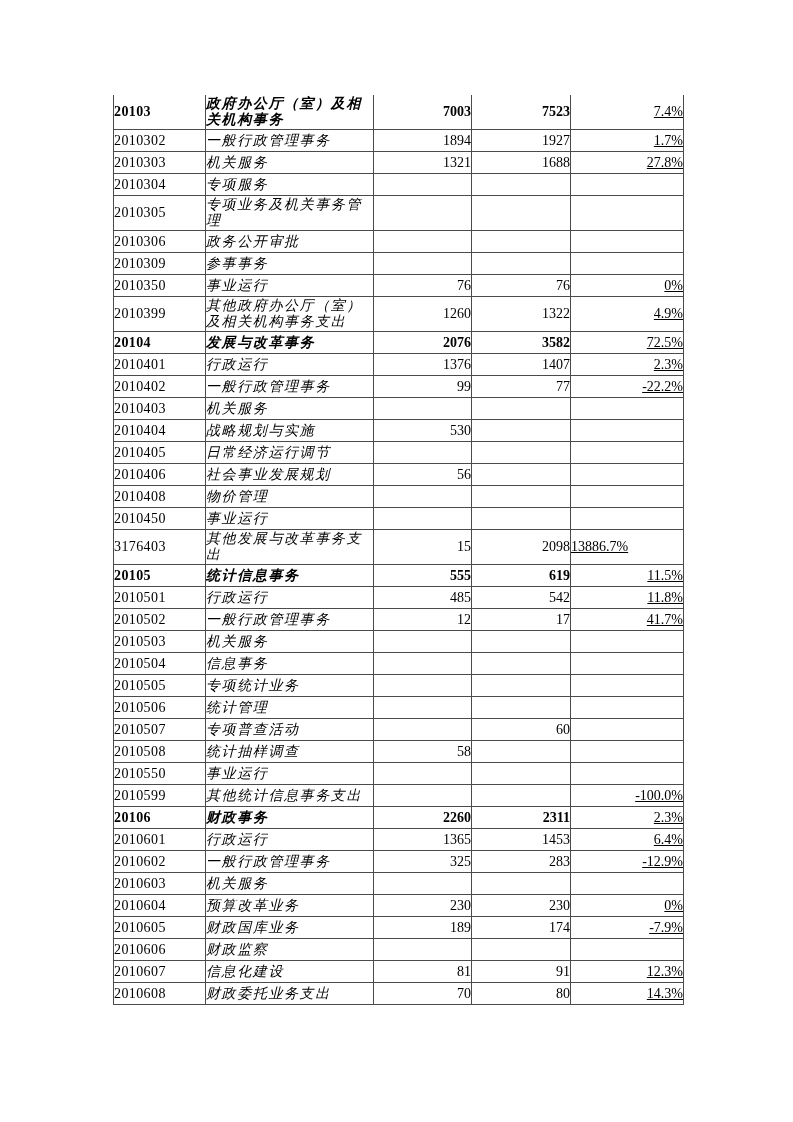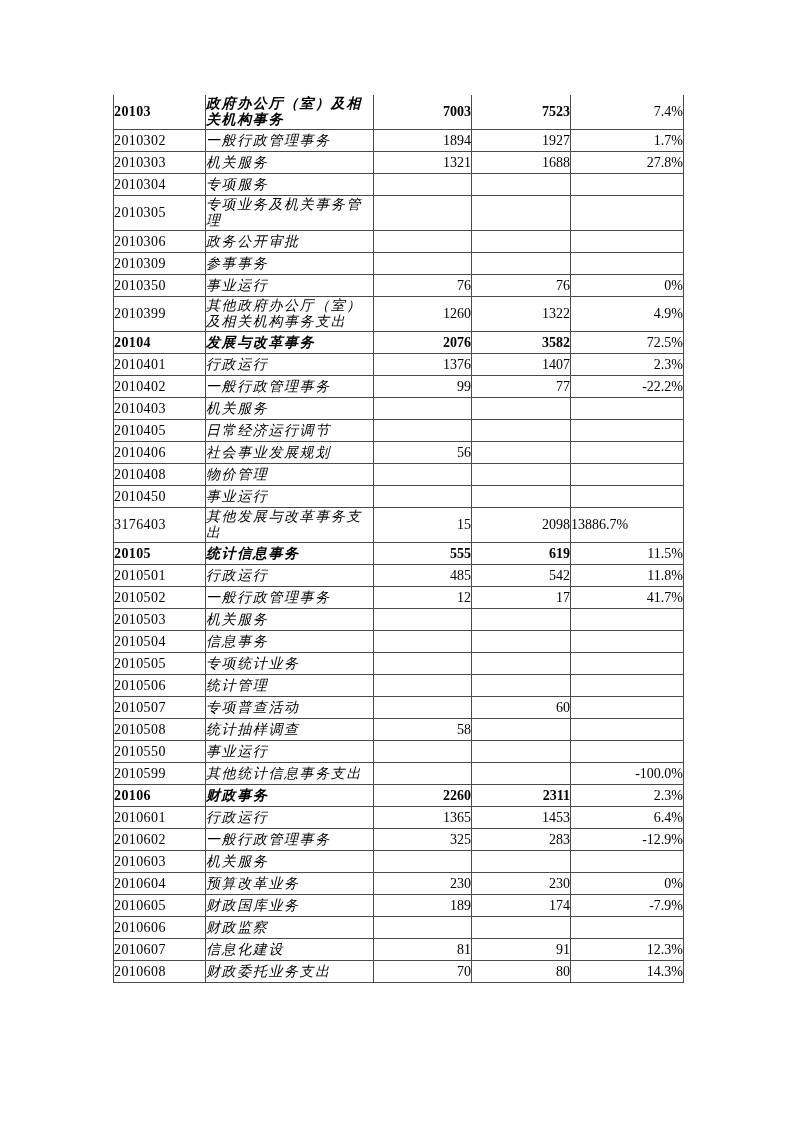--- a/index.html
+++ b/index.html
@@ -45,20 +45,21 @@
     line-height: 17px;
     font-style: italic;
   }
   td.num-cell {
     text-align: right;
     padding-right: 9px;
   }
   td.pct-cell {
     text-align: right;
     padding-right: 6px;
+    text-decoration: underline;
   }
   td.pct-center { text-align: left; padding-right: 0; }
 
   tr.summary-row td.code-cell,
   tr.summary-row td.name-cell,
   tr.summary-row td.num-cell {
     font-weight: bold;
   }
 </style>
 </head>
@@ -158,20 +159,27 @@
         <td class="pct-cell">-22.2%</td>
       </tr>
       <tr>
         <td class="code-cell">2010403</td>
         <td class="name-cell">机关服务</td>
         <td class="num-cell"></td>
         <td class="num-cell"></td>
         <td class="pct-cell"></td>
       </tr>
       <tr>
+        <td class="code-cell">2010404</td>
+        <td class="name-cell">战略规划与实施</td>
+        <td class="num-cell">530</td>
+        <td class="num-cell"></td>
+        <td class="pct-cell"></td>
+      </tr>
+      <tr>
         <td class="code-cell">2010405</td>
         <td class="name-cell">日常经济运行调节</td>
         <td class="num-cell"></td>
         <td class="num-cell"></td>
         <td class="pct-cell"></td>
       </tr>
       <tr>
         <td class="code-cell">2010406</td>
         <td class="name-cell">社会事业发展规划</td>
         <td class="num-cell">56</td>

